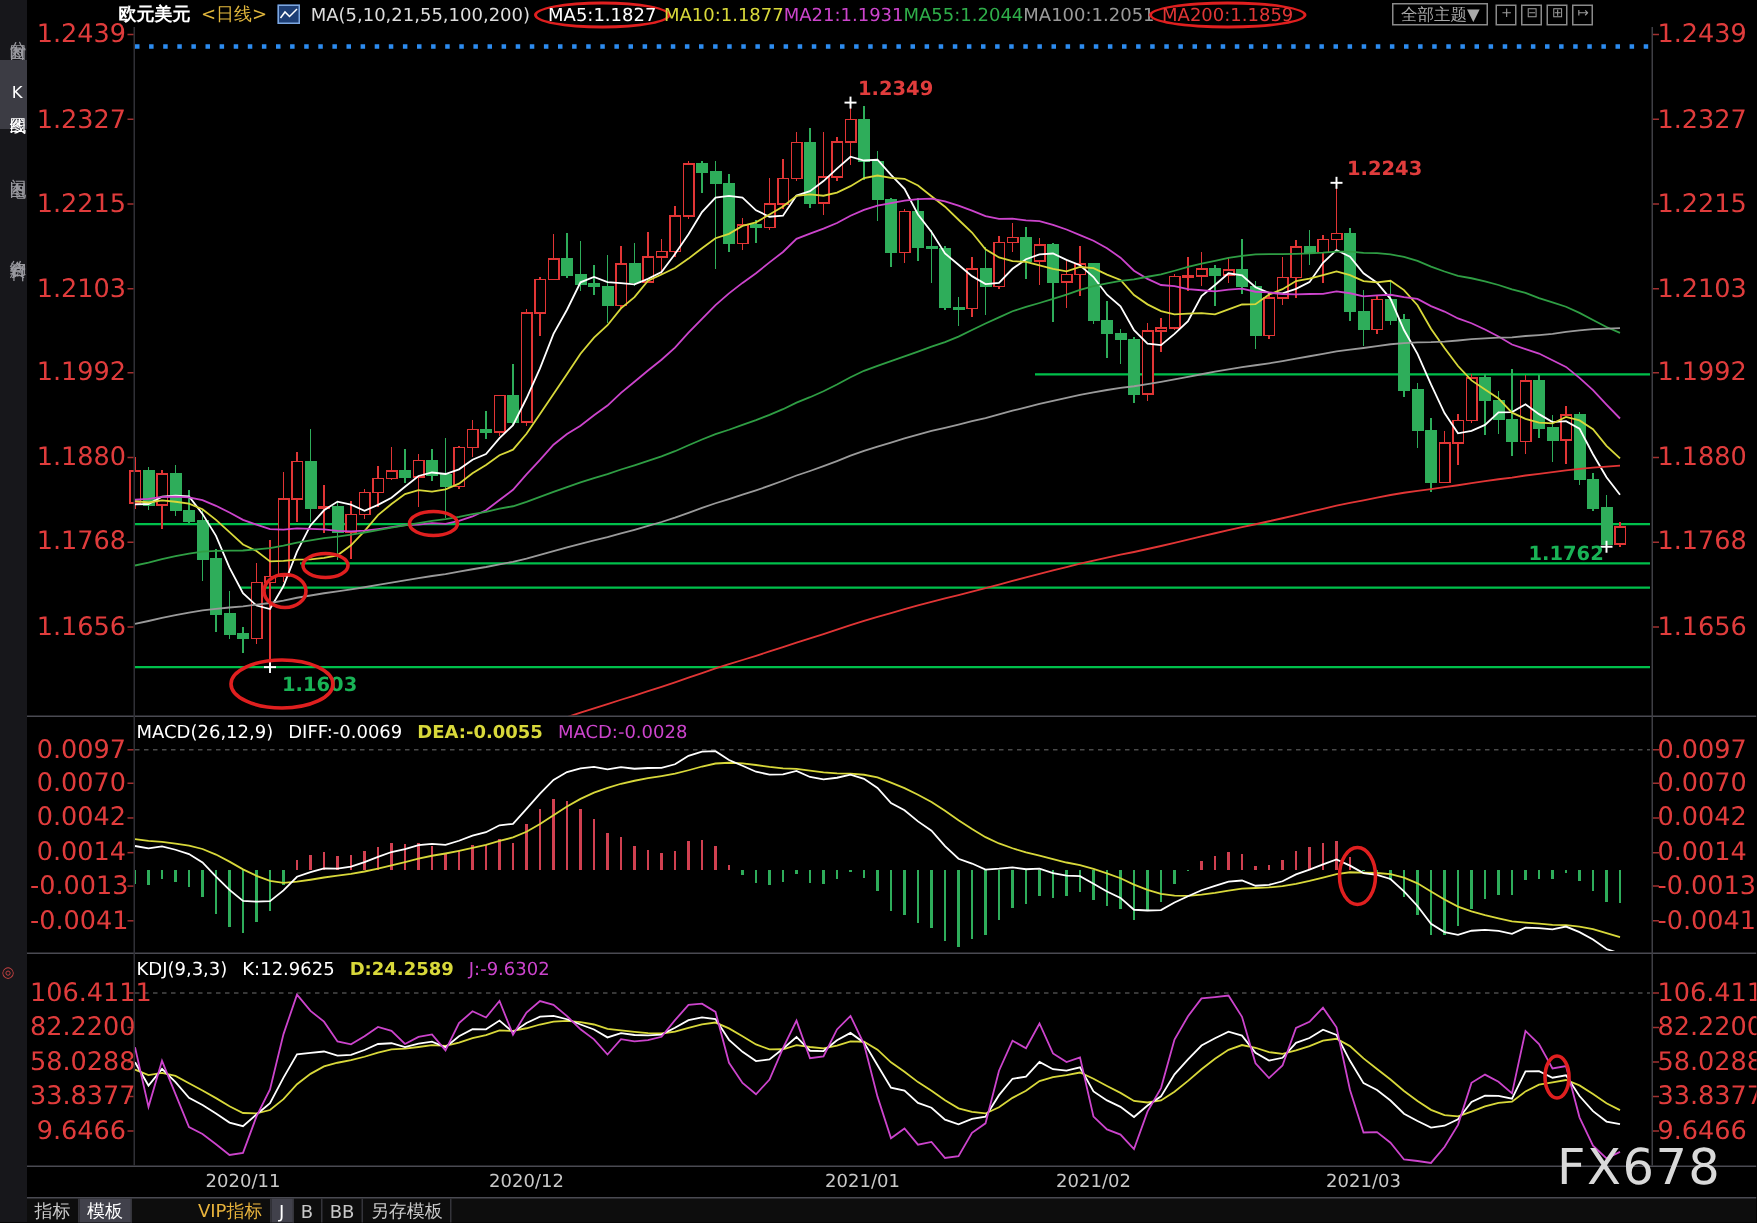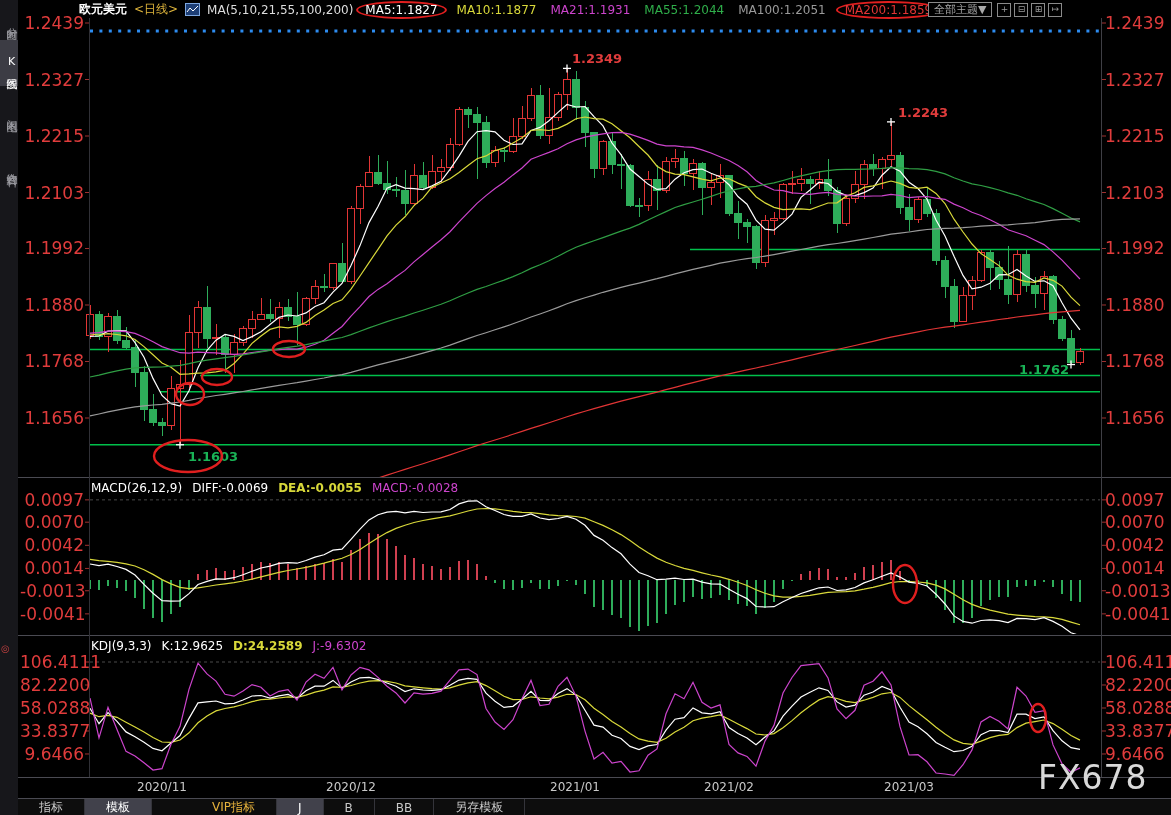--- a/index.html
+++ b/index.html
@@ -36,21 +36,21 @@
   .hdr .y{color:#d8d83a;font-weight:bold;} .hdr .m{color:#cc44cc;}
   .hdr span{margin-right:10px;}
   
   .datelab{position:absolute;top:780px;width:70px;text-align:center;font-size:12px;color:#c9c9c9;z-index:4;}
   #periodbox{position:absolute;left:32px;top:779px;width:58px;height:16px;border:1px solid #8a8a8a;
              background:#000;color:#e8b33c;font-size:12px;font-weight:bold;display:flex;align-items:center;
              justify-content:center;gap:4px;z-index:4;cursor:pointer;margin-top:36px;}
   #periodbox .arr{font-size:9px;}
   #toolbar{position:absolute;left:18px;top:798px;width:1153px;height:17px;background:#0d0d0d;
            border-top:1px solid #4a4a52;display:flex;align-items:stretch;font-size:12px;z-index:4;}
-  .tb-btn{padding:0 21px;display:flex;align-items:center;color:#c9c9c9;border-right:1px solid #34343a;cursor:pointer;}
+  .tb-btn{padding:0 5px;display:flex;align-items:center;color:#c9c9c9;border-right:1px solid #34343a;cursor:pointer;}
   .tb-btn.pressed{background:#41414b;color:#fff;}
   .tb-btn.vip{color:#e8b33c;margin-left:39px;}
   #watermark{position:absolute;left:1038px;top:758px;font-size:33px;color:#d9d9d9;z-index:2;letter-spacing:1px;}
 </style>
 </head>
 <body>
 
 <svg id="chart-svg" width="1171" height="815">
     <defs>
       <clipPath id="mainClip">
@@ -488,21 +488,21 @@
 
 <div id="topbar">
   <span class="sym">欧元美元</span>
   <span class="per">&lt;日线&gt;</span>
   <span class="kline-ic">
       <svg width="13" height="11">
         <polyline points="1,8 4,4 7,7 12,2" stroke="#fff" stroke-width="1" fill="none"></polyline>
       </svg>
     </span>
   <span>MA(5,10,21,55,100,200)</span>
-  <span id="ma-items" style="display: inline-flex; gap: 14px;">
+  <span id="ma-items" style="display: inline-flex; gap: 0;">
       <span class="ma-item circled" style="color: rgb(255, 255, 255);">MA5:1.1827</span>
       <span class="ma-item" style="color: rgb(216, 216, 58);">MA10:1.1877</span>
       <span class="ma-item" style="color: rgb(204, 68, 204);">MA21:1.1931</span>
       <span class="ma-item" style="color: rgb(47, 174, 74);">MA55:1.2044</span>
       <span class="ma-item" style="color: rgb(154, 154, 154);">MA100:1.2051</span>
       <span class="ma-item circled" style="color: rgb(225, 53, 53);">MA200:1.1859</span>
     </span>
 </div>
 <div id="topright">
   <div id="theme-btn">全部主题▼</div>

